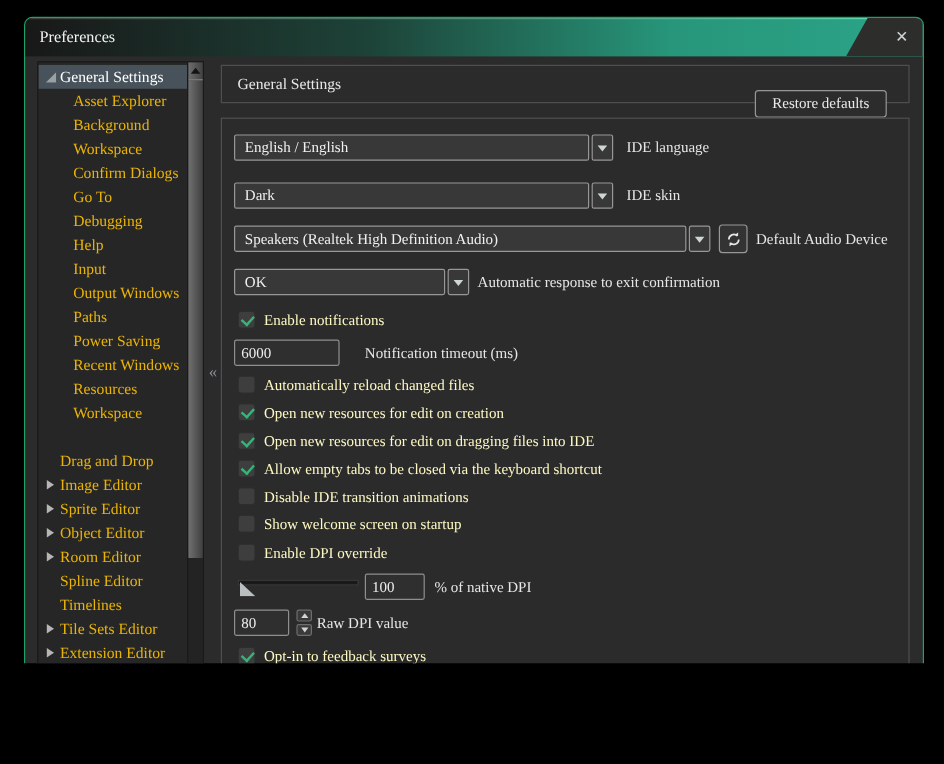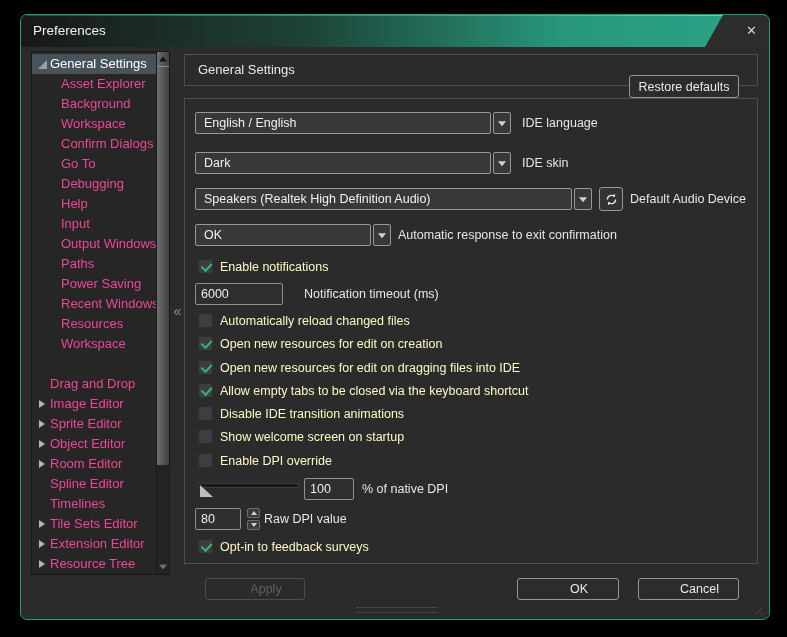--- a/index.html
+++ b/index.html
@@ -1,17 +1,17 @@
 <!DOCTYPE html>
 <html><head>
 <meta charset="utf-8">
 <style>
   html,body{margin:0;padding:0;background:#000;}
-  .stage{position:relative;width:787px;height:637px;background:#000;overflow:hidden;
-         font-family:Liberation Sans, sans-serif;}
+  .stage{position:relative;width:787px;height:553px;background:#000;overflow:hidden;
+         font-family:Liberation Serif, serif;}
   .window{position:absolute;left:20px;top:14px;width:750px;height:606px;background:#2b2b2b;
           border:1px solid #1fa065;border-radius:7px;overflow:hidden;box-sizing:border-box;}
   
   .titlebar{position:absolute;left:0;top:0;width:100%;height:32px;
             background:linear-gradient(90deg,#181818 0%,#1d4237 38%,#27967a 72%,#2ca488 100%);}
   .titlebar::before{content:"";position:absolute;left:0;top:0;width:100%;height:1px;
             background:linear-gradient(90deg,#3e3e3e,#5fe0b2);}
   .title-text{position:absolute;left:12px;top:0;line-height:32px;font-size:13.5px;color:#f2f2f2;}
   .close-tab{position:absolute;right:0;top:0;width:64px;height:32px;background:#2d2d2b;
              clip-path:polygon(18px 0,100% 0,100% 100%,0 100%);}
@@ -21,21 +21,21 @@
               border:1px solid #191919;box-sizing:border-box;}
   .tree-list{position:absolute;left:0;top:2px;width:124px;overflow:hidden;}
   .tree-row{position:relative;height:20px;}
   .tree-row.selected{background:#47525a;}
   .tree-spacer{height:20px;}
   .tree-arrow{position:absolute;}
   .tree-arrow.expanded{left:6px;top:6px;width:9px;height:9px;background:#99a1a5;
               clip-path:polygon(100% 0,100% 100%,0 100%);}
   .tree-arrow.collapsed{left:7px;top:6px;width:0;height:0;border-top:4px solid transparent;
               border-bottom:4px solid transparent;border-left:6px solid #b5b5b5;}
-  .tree-label{position:absolute;top:0;line-height:20px;font-size:13px;color:#ec4899;white-space:nowrap;}
+  .tree-label{position:absolute;top:0;line-height:20px;font-size:13px;color:#eab308;white-space:nowrap;}
   .tree-label.lvl0{left:18px;}
   .tree-label.lvl1{left:29px;}
   .tree-row.selected .tree-label{color:#fff;}
   
   .tree-scrollbar{position:absolute;right:0;top:0;width:13px;height:100%;background:#232323;
               border-left:1px solid #1a1a1a;box-sizing:border-box;}
   .sb-btn{position:absolute;left:0;width:100%;height:14px;}
   .sb-up{top:0;background:linear-gradient(90deg,#6e6e6e,#414141);}
   .sb-down{bottom:0;background:#232323;}
   .sb-tri{position:absolute;left:50%;top:50%;width:0;height:0;transform:translate(-50%,-50%);}

